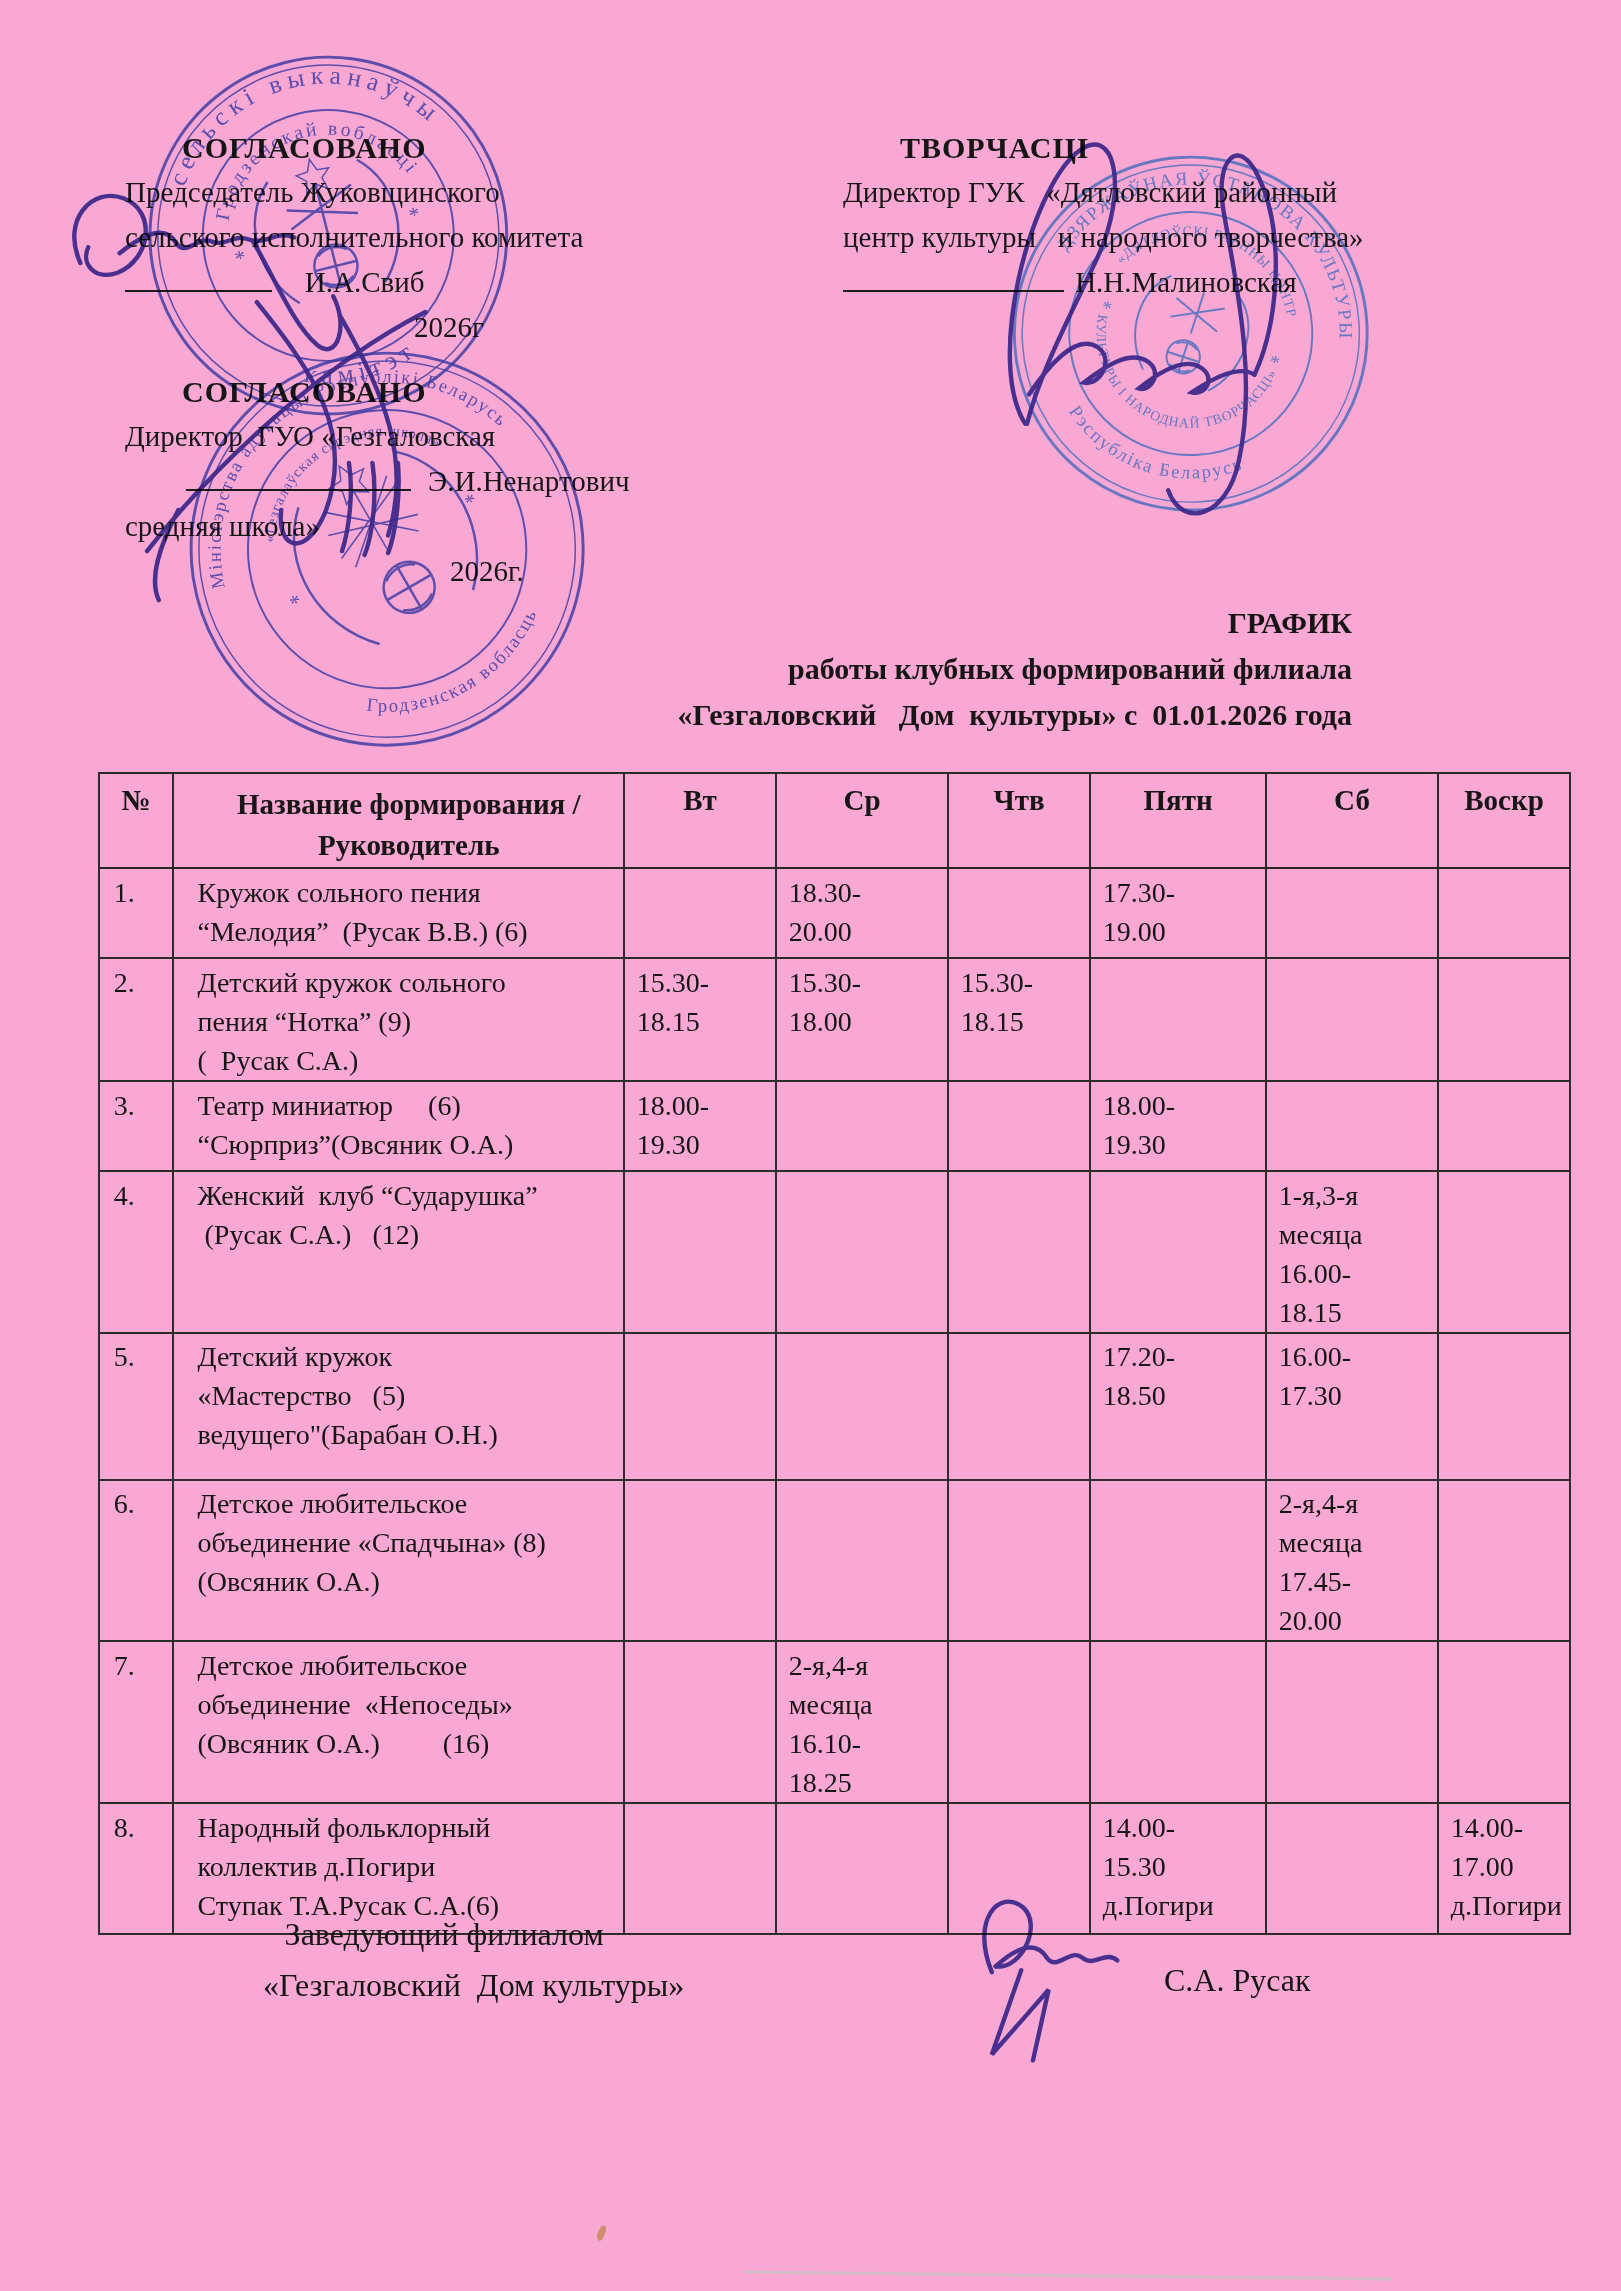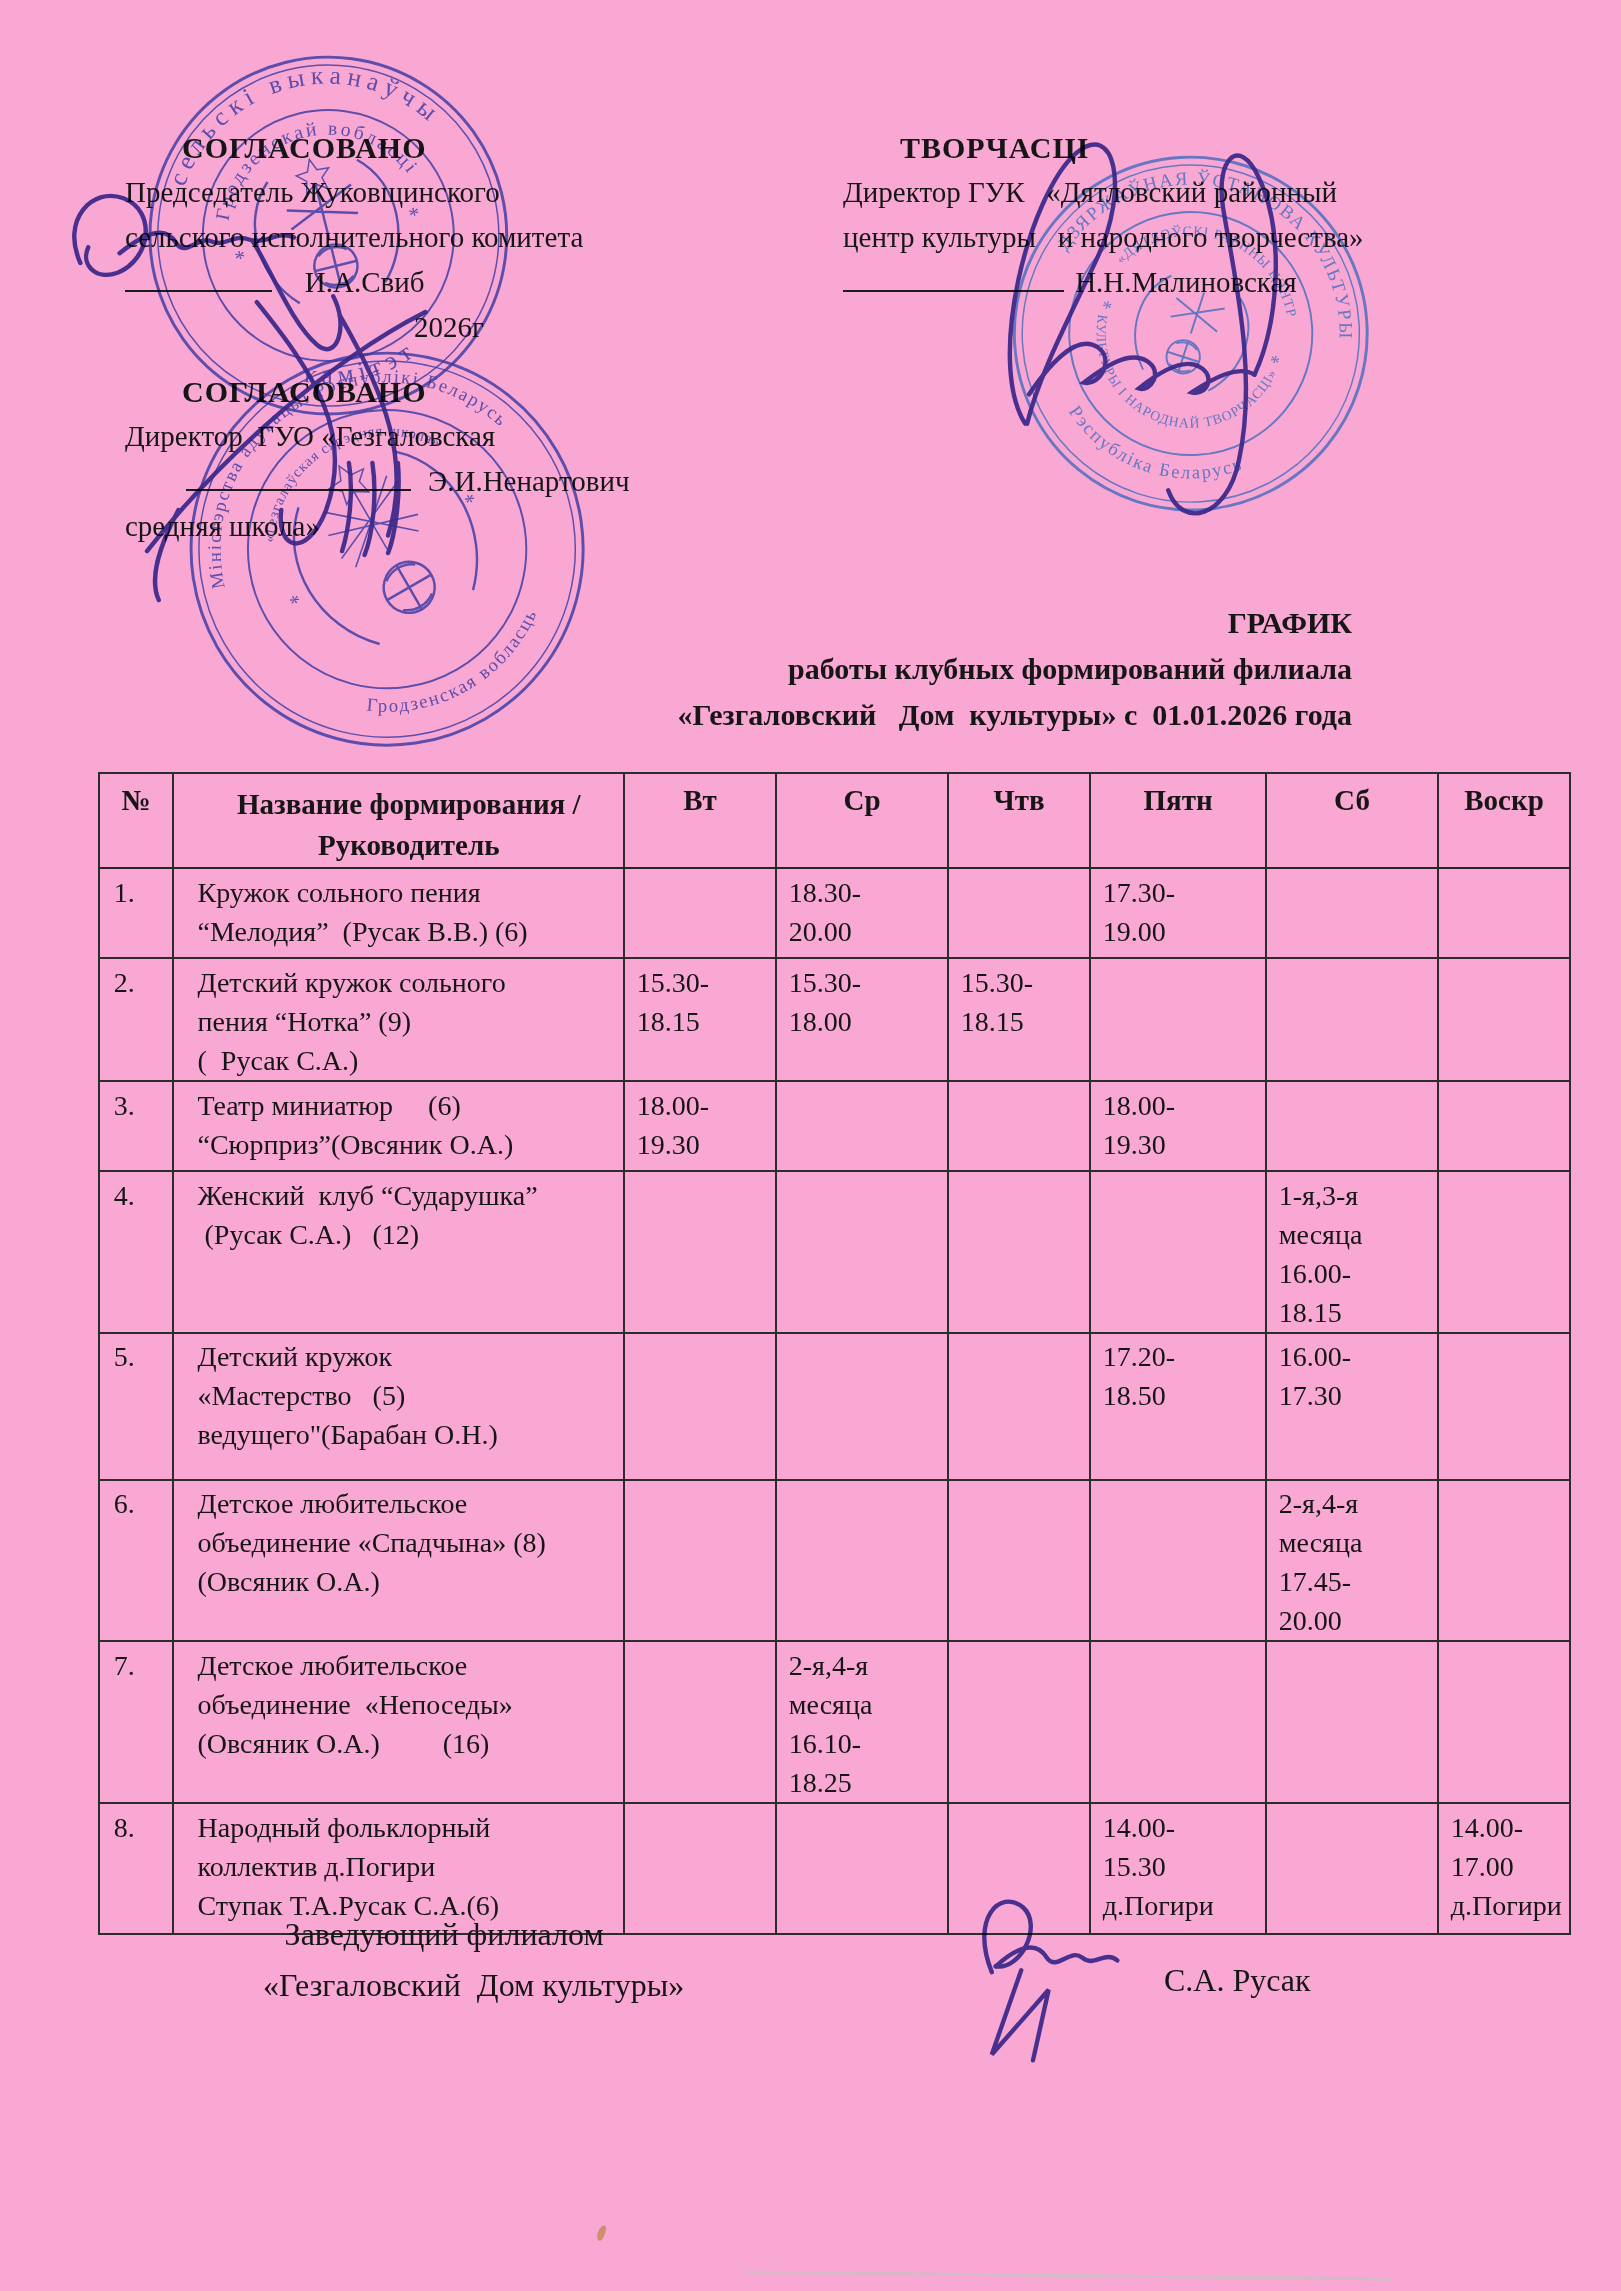--- a/index.html
+++ b/index.html
@@ -71,20 +71,21 @@
   </div>
 
   <div class="abs appr" style="left:125px;top:369px;width:608px;">
     <div class="hd" style="padding-left:57px;">СОГЛАСОВАНО</div>
     <div class="pre">Директор  ГУО «Гезгаловская</div>
     <div>
       <span class="uline" style="width:225px;margin-left:61px;"></span>
       <span style="padding-left:9.8px;">Э.И.Ненартович</span>
     </div>
     <div>средняя школа»</div>
+    <div style="padding-left:325px;">2026г.</div>
   </div>
 
   <div class="abs title">
     <div>ГРАФИК</div>
     <div>работы клубных формирований филиала</div>
     <div class="pre">«Гезгаловский   Дом  культуры» с  01.01.2026 года</div>
   </div>
 
   <table class="sched abs" style="left:98px;top:772px;">
     <colgroup>

